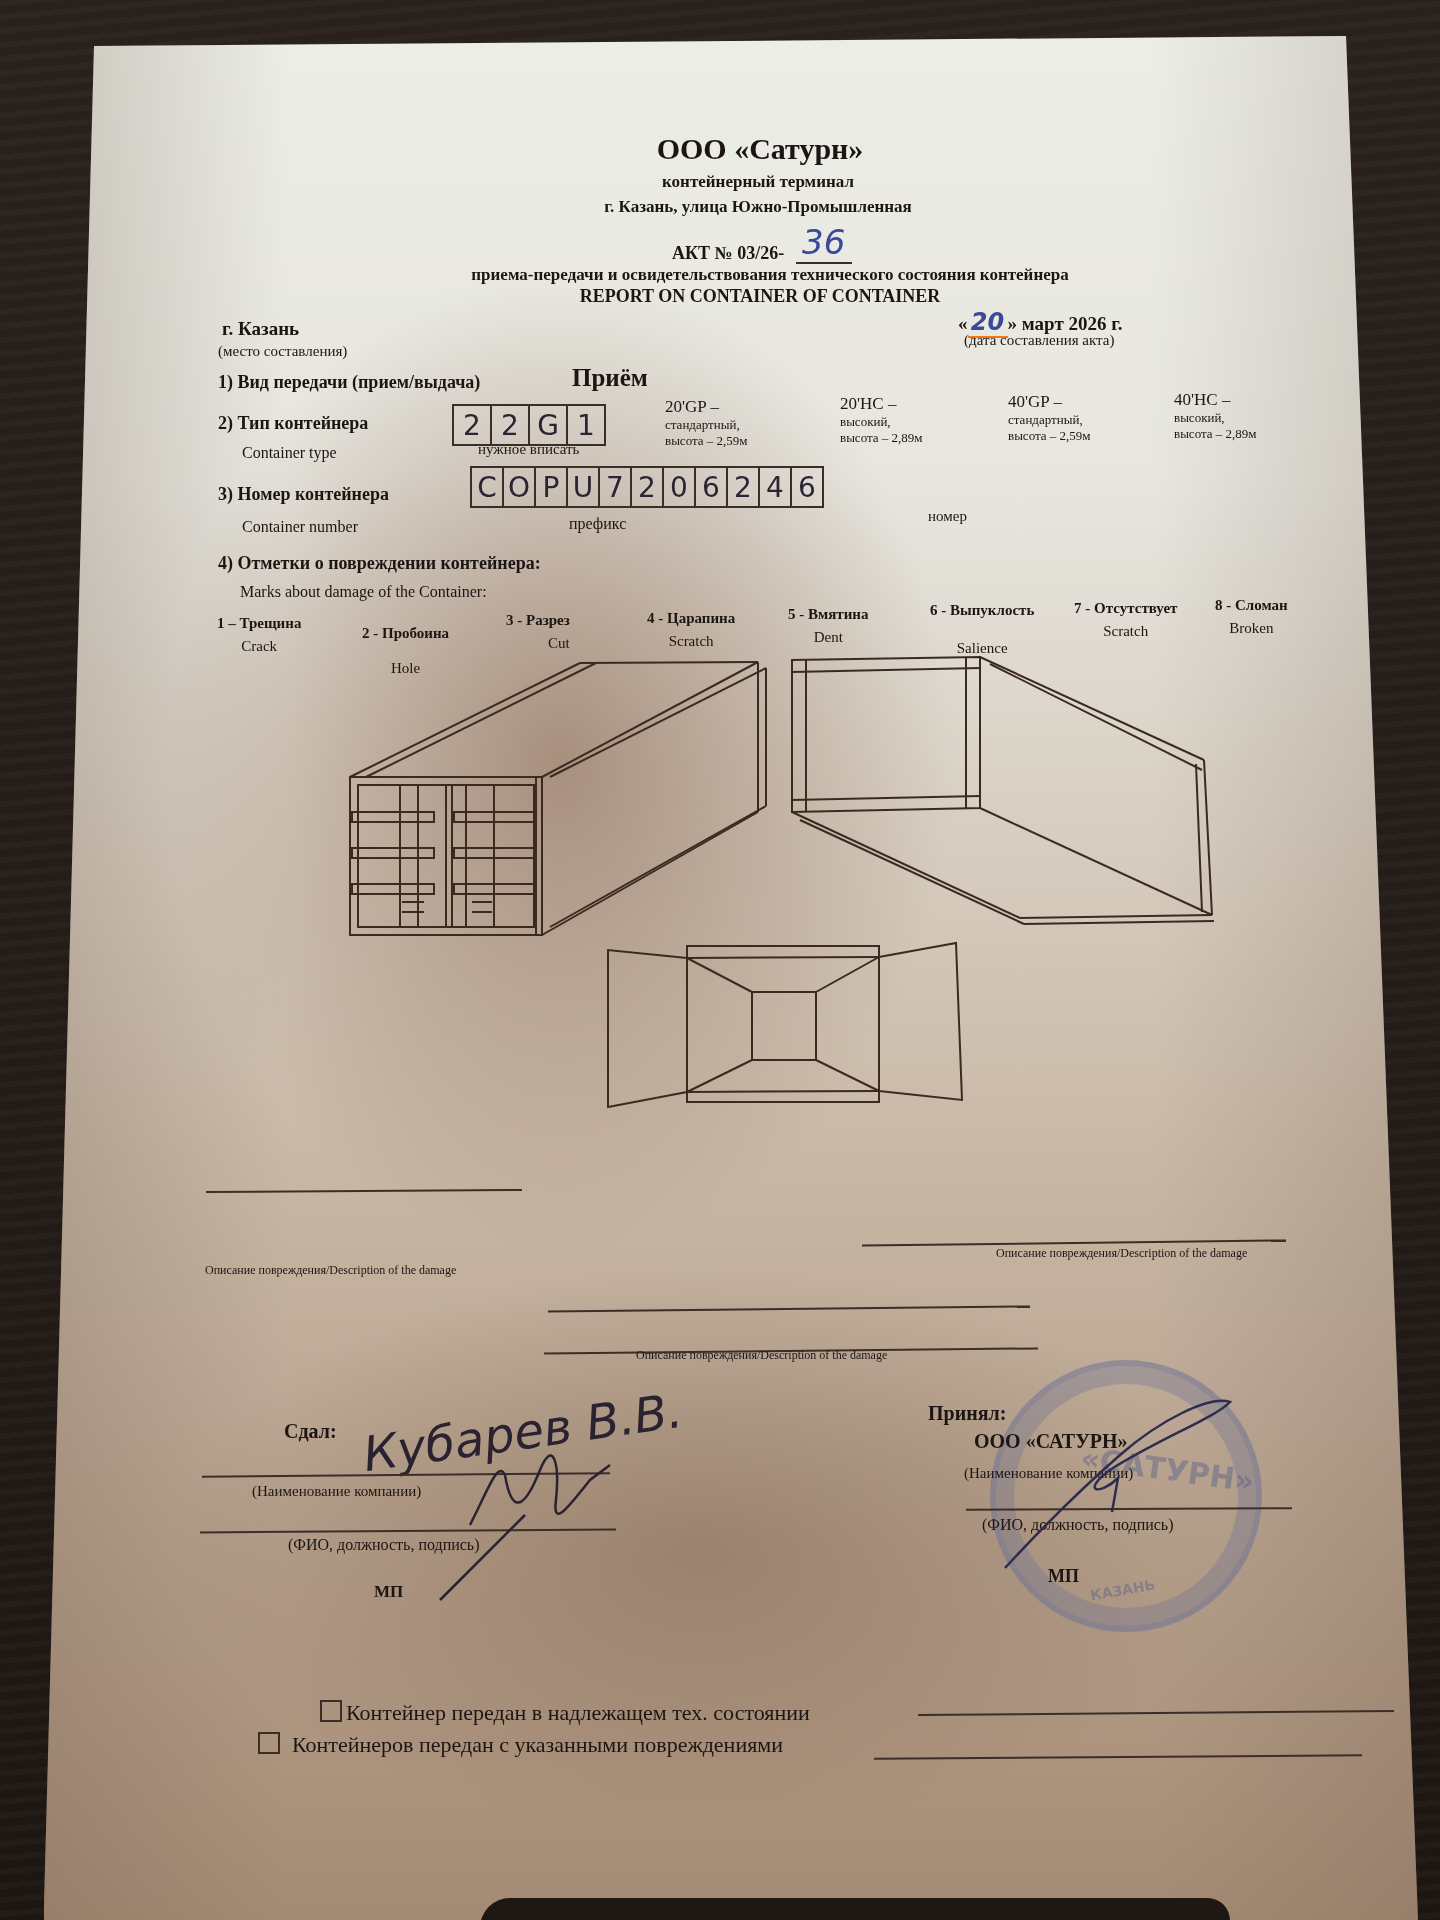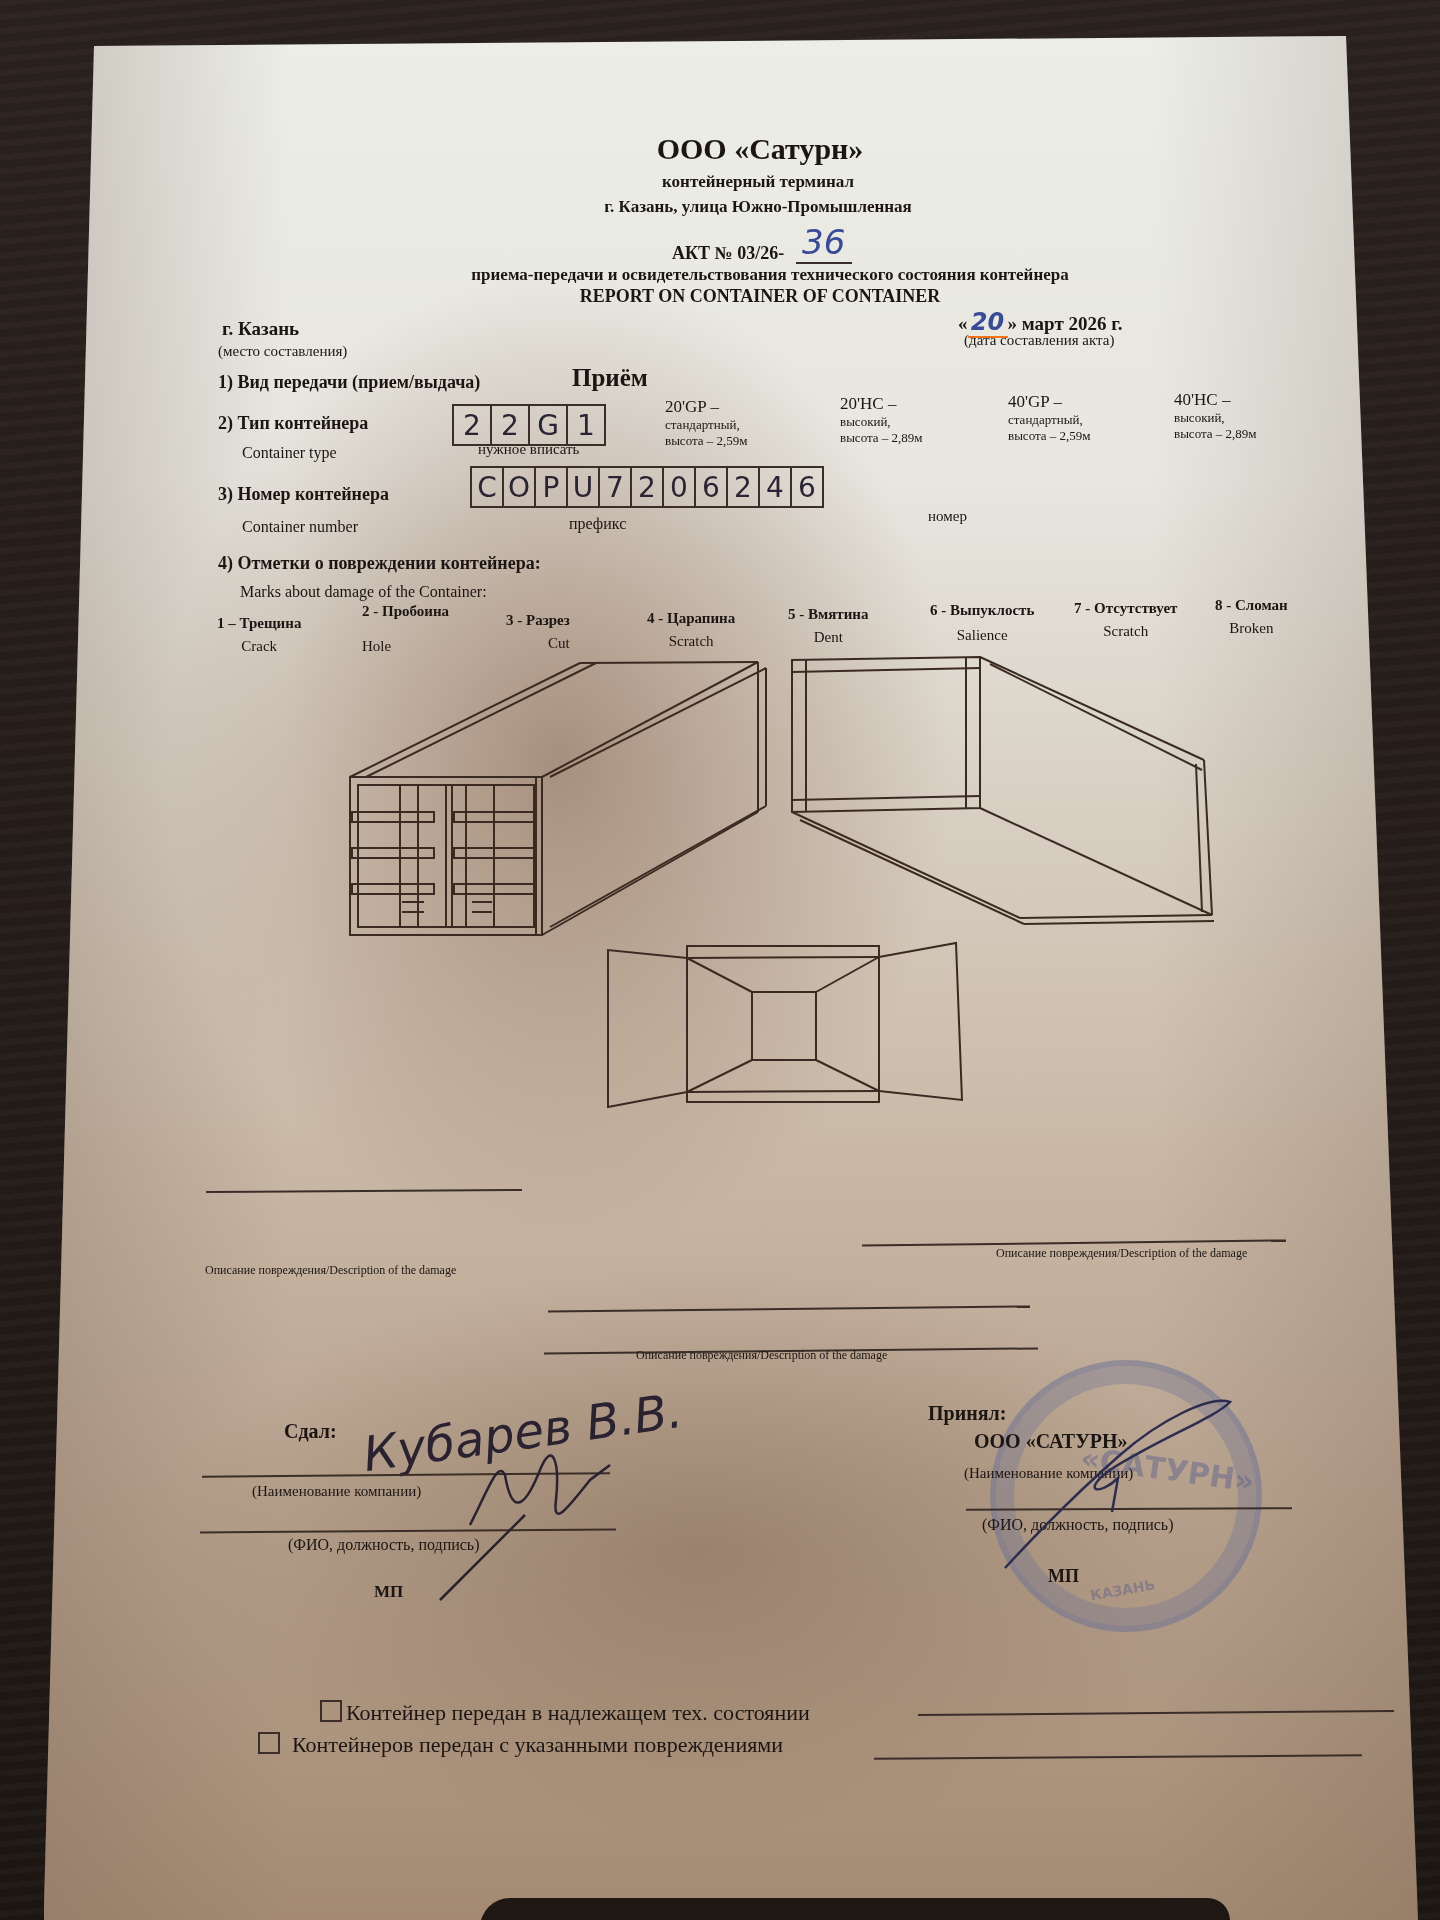--- a/index.html
+++ b/index.html
@@ -136,39 +136,39 @@
   <div class="abs" style="left:569px; top:515px; font-size:16px;">префикс</div>
   <div class="abs" style="left:928px; top:508px; font-size:15px;">номер</div>
 
   <div class="abs b" style="left:218px; top:553px; font-size:18px;">4) Отметки о повреждении контейнера:</div>
   <div class="abs" style="left:240px; top:583px; font-size:16px;">Marks about damage of the Container:</div>
 
   <div class="abs" style="left:217px; top:615px; text-align:center;">
     <div class="b" style="font-size:15px;">1 – Трещина</div>
     <div style="font-size:15px; margin-top:6px;">Crack</div>
   </div>
-  <div class="abs" style="left:362px; top:603px; ">
+  <div class="abs" style="left:362px; top:625px; text-align:center;">
     <div class="b" style="font-size:15px;">2 - Пробоина</div>
     <div style="font-size:15px; margin-top:18px;">Hole</div>
   </div>
   <div class="abs" style="left:506px; top:612px; text-align:right;">
     <div class="b" style="font-size:15px;">3 - Разрез</div>
     <div style="font-size:15px; margin-top:6px;">Cut</div>
   </div>
   <div class="abs" style="left:647px; top:610px; text-align:center;">
     <div class="b" style="font-size:15px;">4 - Царапина</div>
     <div style="font-size:15px; margin-top:6px;">Scratch</div>
   </div>
   <div class="abs" style="left:788px; top:606px; text-align:center;">
     <div class="b" style="font-size:15px;">5 - Вмятина</div>
     <div style="font-size:15px; margin-top:6px;">Dent</div>
   </div>
   <div class="abs" style="left:930px; top:602px; text-align:center;">
     <div class="b" style="font-size:15px;">6 - Выпуклость</div>
-    <div style="font-size:15px; margin-top:8px;">Salience</div>
+    <div style="font-size:15px; margin-top:21px;">Salience</div>
   </div>
   <div class="abs" style="left:1074px; top:600px; text-align:center;">
     <div class="b" style="font-size:15px;">7 - Отсутствует</div>
     <div style="font-size:15px; margin-top:6px;">Scratch</div>
   </div>
   <div class="abs" style="left:1215px; top:597px; text-align:center;">
     <div class="b" style="font-size:15px;">8 - Сломан</div>
     <div style="font-size:15px; margin-top:6px;">Broken</div>
   </div>
 

